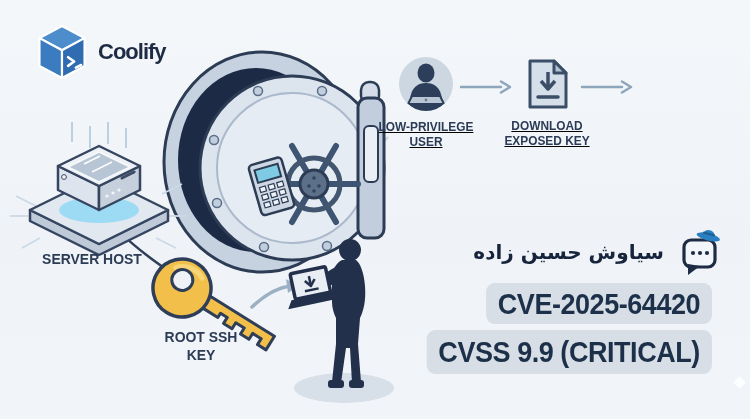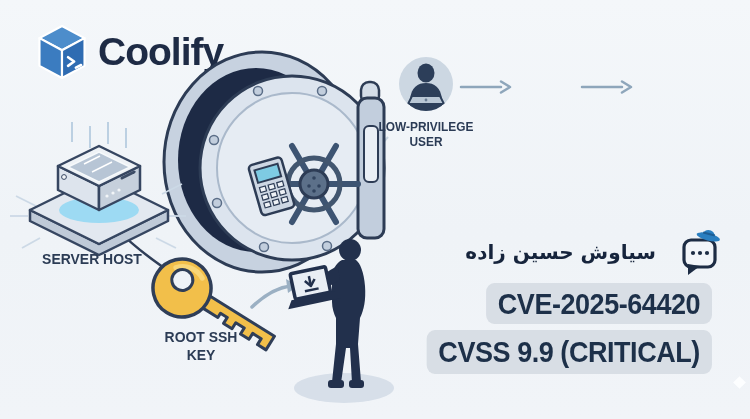--- a/index.html
+++ b/index.html
@@ -4,31 +4,31 @@
 <style>
   html,body{margin:0;padding:0;}
   #stage{
     position:relative;width:750px;height:419px;overflow:hidden;
     background:linear-gradient(180deg,#f4f7fa 0%,#eff3f7 55%,#f1f4f8 100%);
     font-family:"Liberation Sans", sans-serif;
   }
   .abs{position:absolute;}
   
   #logo{left:36px;top:24px;display:flex;align-items:center;gap:10px;}
-  #logo .brand{font-size:39px;font-weight:700;color:#1e2b45;letter-spacing:-1px;}
-  
-  .step{width:120px;display:flex;flex-direction:column;align-items:center;}
+  #logo .brand{font-size:22px;font-weight:700;color:#1e2b45;letter-spacing:-1px;}
+  
+  .step{width:120px;display:flex;flex-direction:column;align-items:center;text-decoration:underline;}
   .step-label{margin-top:7px;font-size:13.5px;font-weight:700;color:#2b3b55;
     text-align:center;line-height:1.12;width:110px;transform:scaleX(.88);transform-origin:50% 0;}
   .flow-arrow{width:54px;height:14px;}
   
   .ill-label{font-size:15.5px;font-weight:700;color:#2c3c55;text-align:center;
     line-height:1.15;transform:scaleX(.9);transform-origin:50% 0;}
   
-  #author{right:24px;top:226px;display:flex;align-items:center;gap:20px;}
+  #author{right:24px;top:226px;display:flex;align-items:center;gap:12px;}
   #author .name{font-family:"DejaVu Sans", sans-serif;font-size:20px;font-weight:700;color:#16243c;}
   
   .badge{right:38px;height:41px;background:#d8dee5;border-radius:9px;
     display:flex;align-items:center;padding:0 13px;white-space:nowrap;
     transform:scaleX(.9);transform-origin:100% 50%;}
   .badge span{font-size:30px;font-weight:700;color:#1d3049;letter-spacing:-.5px;}
   #badge-cve{top:283px;}
   #badge-cvss{top:330px;height:44px;}
   #sparkle{right:6px;top:378px;width:9px;height:9px;background:#fdfeff;transform:rotate(45deg);}
 </style>
@@ -190,20 +190,30 @@
       </g>
     </svg>
     <div class="step-label">LOW-PRIVILEGE USER</div>
   </div>
 
   <svg class="abs flow-arrow" style="left:459px;top:80px" viewBox="0 0 54 14">
     <line x1="2" y1="7" x2="42" y2="7" stroke="#8ea6bb" stroke-width="2.5" stroke-linecap="round"></line>
     <polyline points="42,1.5 51,7 42,12.5" fill="none" stroke="#8ea6bb" stroke-width="2.5" stroke-linecap="round" stroke-linejoin="round"></polyline>
   </svg>
 
+  <div class="abs step" style="left:487px;top:57px">
+    <svg width="46" height="54" viewBox="0 0 46 54">
+      <path d="M6,4 L30,4 L42,16 L42,50 L6,50 Z" fill="#d5dfe9" stroke="#3a4e68" stroke-width="3" stroke-linejoin="round"></path>
+      <polygon points="30,4 30,16 42,16" fill="#b3c2d1" stroke="#3a4e68" stroke-width="3" stroke-linejoin="round"></polygon>
+      <line x1="24" y1="15" x2="24" y2="29" stroke="#3a4e68" stroke-width="3.5"></line>
+      <polyline points="17,24 24,32 31,24" fill="none" stroke="#3a4e68" stroke-width="3.5" stroke-linejoin="round"></polyline>
+      <line x1="14" y1="40" x2="34" y2="40" stroke="#3a4e68" stroke-width="3.5" stroke-linecap="round"></line>
+    </svg>
+    <div class="step-label">DOWNLOAD EXPOSED KEY</div>
+  </div>
 
   <svg class="abs flow-arrow" style="left:580px;top:80px" viewBox="0 0 54 14">
     <line x1="2" y1="7" x2="42" y2="7" stroke="#8ea6bb" stroke-width="2.5" stroke-linecap="round"></line>
     <polyline points="42,1.5 51,7 42,12.5" fill="none" stroke="#8ea6bb" stroke-width="2.5" stroke-linecap="round" stroke-linejoin="round"></polyline>
   </svg>
 
 
   <div id="author" class="abs">
     <span class="name" dir="rtl">سیاوش حسین زاده</span>
     <svg width="50" height="52" viewBox="0 0 50 52">

